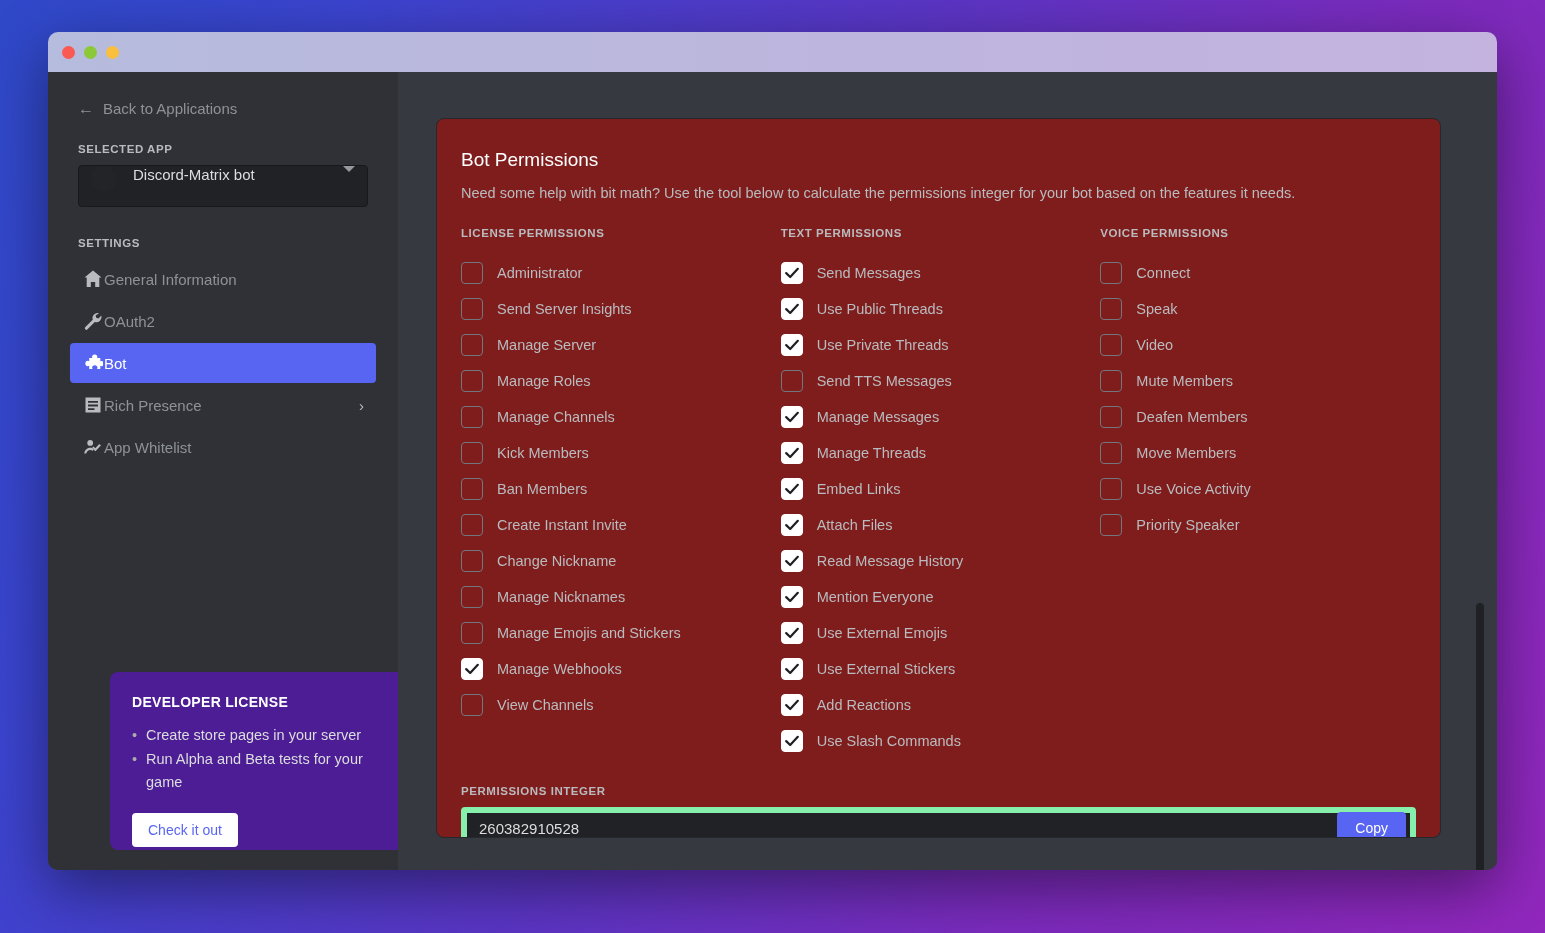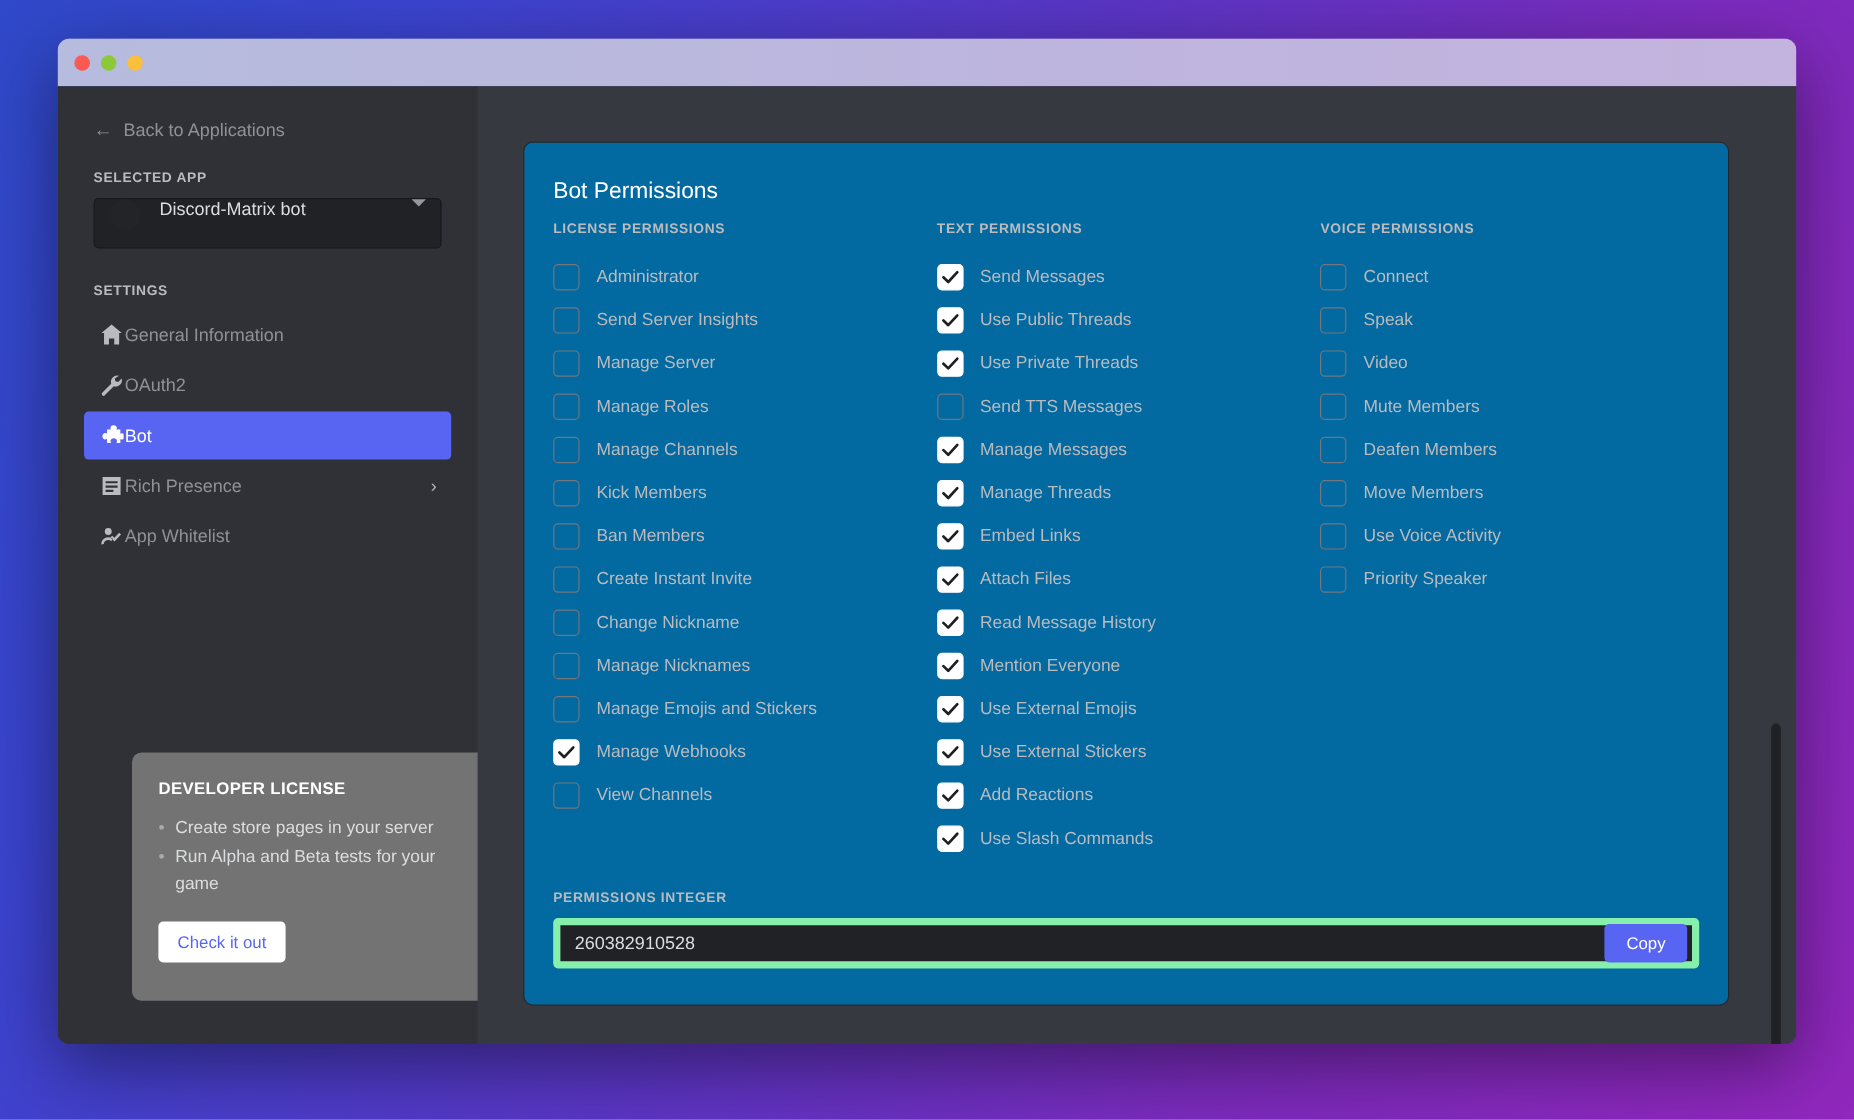--- a/index.html
+++ b/index.html
@@ -75,22 +75,22 @@
   }
   .nav-item.active { background:#5865f2; color:#ffffff; }
   .nav-item .nicon { width:22px; height:22px; flex:0 0 22px;
     display:flex; align-items:center; justify-content:center; }
   .nav-item .nicon svg { width:20px; height:20px; fill:#b9bbbe; }
   .nav-item.active .nicon svg { fill:#ffffff; }
   .nav-item .nlabel { flex:1; }
   .nav-item .chev { color:#b9bbbe; font-size:15px; }
 
   #license-card {
-    position:absolute; left:62px; bottom:36px; width:300px;
-    background:#737373; border-radius:8px; padding:22px 22px 32px 22px;
+    position:absolute; left:62px; bottom:20px; width:300px;
+    background:#4c1d95; border-radius:8px; padding:22px 22px 3px 22px;
   }
   #license-card h4 {
     color:#ffffff; font-size:14px; font-weight:bold; letter-spacing:.3px;
     margin-bottom:14px;
   }
   #license-card ul { list-style:none; }
   #license-card li {
     color:#dcddde; font-size:14.5px; line-height:1.55;
     padding-left:14px; position:relative; margin-bottom:2px;
   }
@@ -102,21 +102,21 @@
     color:#5865f2; font-size:14px; border:none; border-radius:4px;
     padding:9px 16px; cursor:pointer; font-family:inherit;
   }
 
   
   #main {
     flex:1; background:#36393f; position:relative;
     padding:46px 56px 0 38px; min-width:0;
   }
   #panel {
-    background:#0369a1; border:1px solid #26282c; border-radius:8px;
+    background:#7f1d1d; border:1px solid #26282c; border-radius:8px;
     padding:30px 24px 26px 24px; height:720px; overflow:hidden;
   }
   #panel h2 { color:#ffffff; font-size:19px; font-weight:normal; margin-bottom:14px; }
   #panel-desc { color:#b9bbbe; font-size:14.5px; margin-bottom:26px; }
 
   #columns { display:flex; }
   .perm-col { flex:1; min-width:0; }
   .perm-col + .perm-col { padding-left:4px; }
   .col-title {
     font-size:11.5px; font-weight:bold; letter-spacing:.55px;
@@ -237,20 +237,21 @@
             <li>Create store pages in your server</li>
             <li>Run Alpha and Beta tests for your game</li>
           </ul>
         <button id="license-btn">Check it out</button>
       </div>
     </div>
 
     <div id="main">
       <div id="panel">
         <h2>Bot Permissions</h2>
+        <div id="panel-desc">Need some help with bit math? Use the tool below to calculate the permissions integer for your bot based on the features it needs.</div>
 
         <div id="columns">
             <div class="perm-col">
               <div class="col-title">LICENSE PERMISSIONS</div>
               <div class="perm-row">
                 <span class="cbox"></span>
                 <span class="perm-label">Administrator</span>
               </div>
               <div class="perm-row">
                 <span class="cbox"></span>

